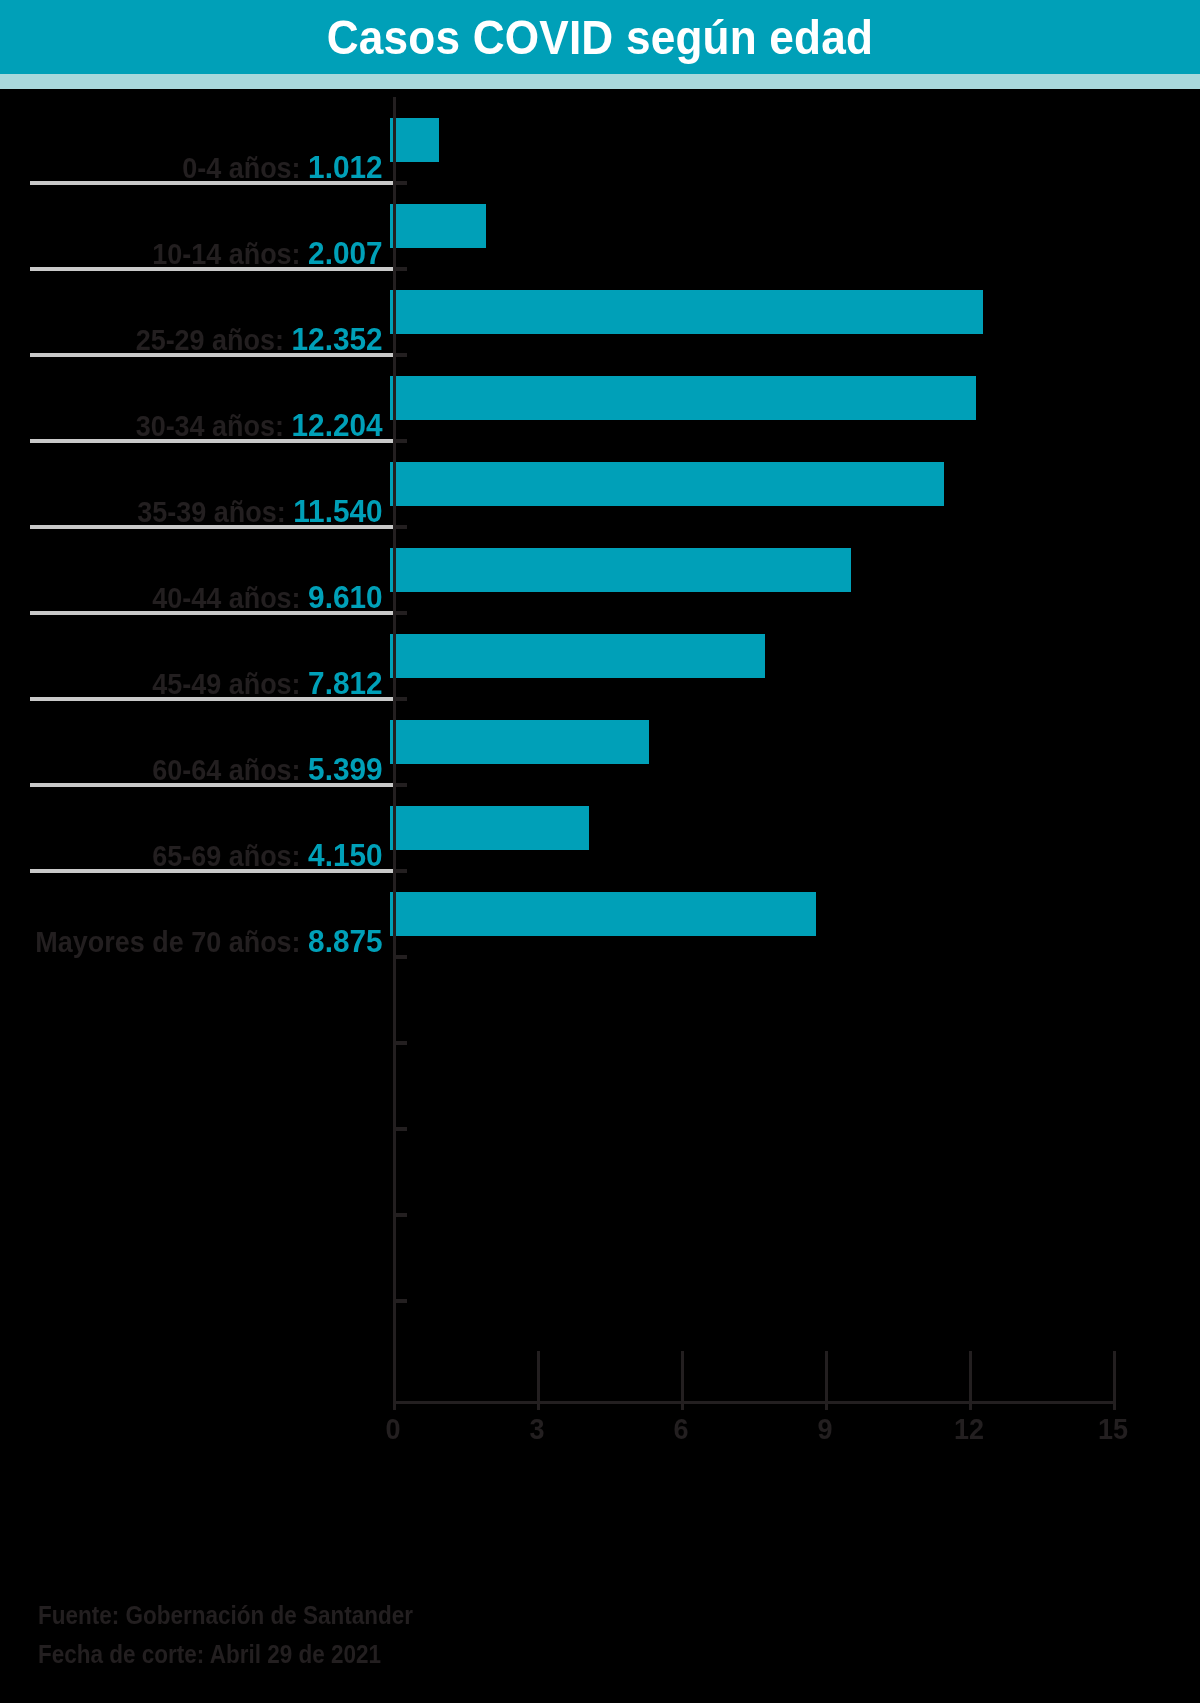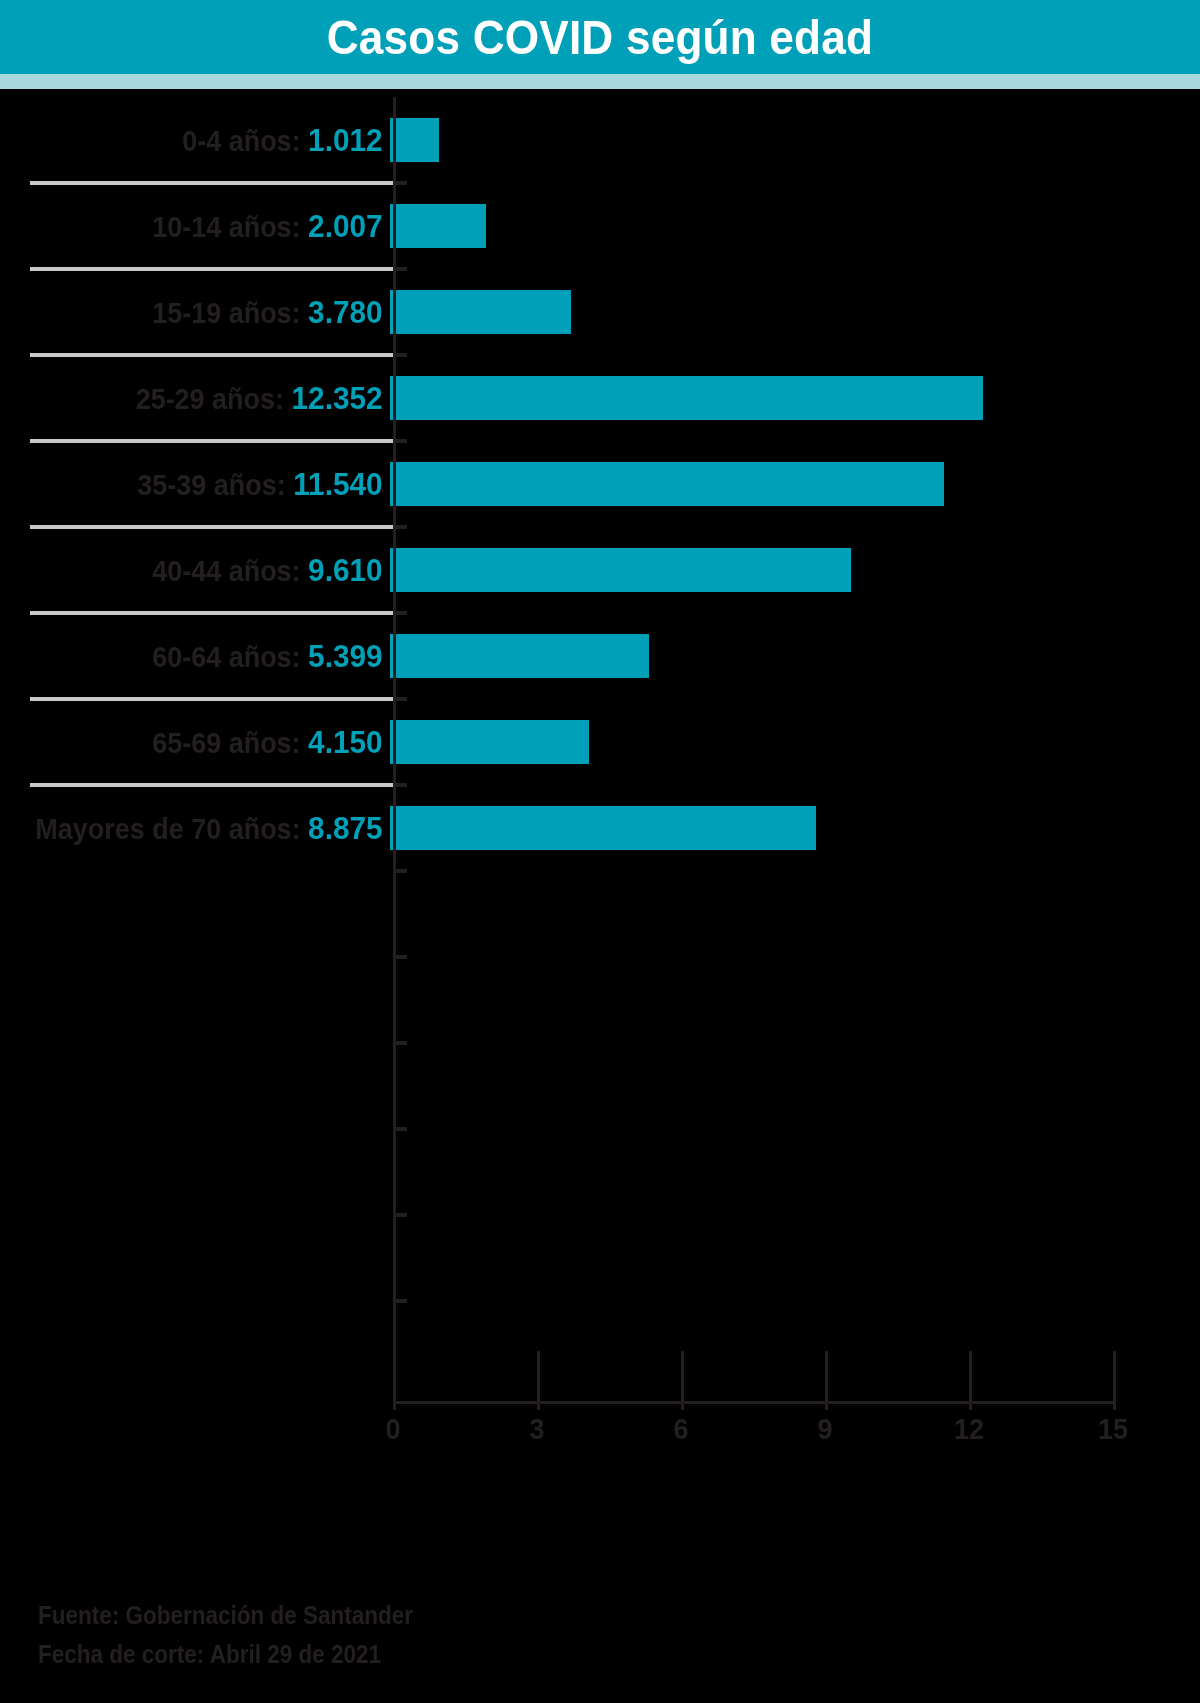--- a/index.html
+++ b/index.html
@@ -46,21 +46,21 @@
     position: absolute;
     left: 0;
     top: 8px;
     width: 1200px;
   }
 
   .row {
     position: relative;
     height: 86px;
     display: flex;
-    align-items: center;
+    align-items: flex-end;
   }
 
   .row-label {
     width: 390px;
     text-align: right;
     padding-right: 8px;
     font-size: 29px;
     font-weight: bold;
     color: #231f20;
     white-space: nowrap;
@@ -177,45 +177,52 @@
         </div>
       </div>
       <div class="row">
         <div class="row-label"><span class="cat">10-14 años: </span><span class="val">2.007</span></div>
         <div class="row-sep"></div>
         <div class="bar-area">
           <div class="bar" style="width: 96.336px;"></div>
         </div>
       </div>
       <div class="row">
-        <div class="row-label"><span class="cat">15-19 años: </span><span class="val">3.780</span></div>
-        <div class="row-sep"></div>
-        <div class="bar-area">
-          <div class="bar" style="width: 181.44px;"></div>
-        </div>
-      </div>
-      <div class="row">
         <div class="row-label"><span class="cat">25-29 años: </span><span class="val">12.352</span></div>
         <div class="row-sep"></div>
         <div class="bar-area">
           <div class="bar" style="width: 592.896px;"></div>
         </div>
       </div>
       <div class="row">
+        <div class="row-label"><span class="cat">30-34 años: </span><span class="val">12.204</span></div>
+        <div class="row-sep"></div>
+        <div class="bar-area">
+          <div class="bar" style="width: 585.792px;"></div>
+        </div>
+      </div>
+      <div class="row">
         <div class="row-label"><span class="cat">35-39 años: </span><span class="val">11.540</span></div>
         <div class="row-sep"></div>
         <div class="bar-area">
           <div class="bar" style="width: 553.92px;"></div>
         </div>
       </div>
       <div class="row">
         <div class="row-label"><span class="cat">40-44 años: </span><span class="val">9.610</span></div>
         <div class="row-sep"></div>
         <div class="bar-area">
           <div class="bar" style="width: 461.28px;"></div>
+        </div>
+      </div>
+      <div class="row">
+        <div class="row-label"><span class="cat">45-49 años: </span><span class="val">7.812</span></div>
+        <div class="row-sep"></div>
+        <div class="bar-area">
+          <div class="bar" style="width: 374.976px;"></div>
         </div>
       </div>
       <div class="row">
         <div class="row-label"><span class="cat">60-64 años: </span><span class="val">5.399</span></div>
         <div class="row-sep"></div>
         <div class="bar-area">
           <div class="bar" style="width: 259.152px;"></div>
         </div>
       </div>
       <div class="row">

